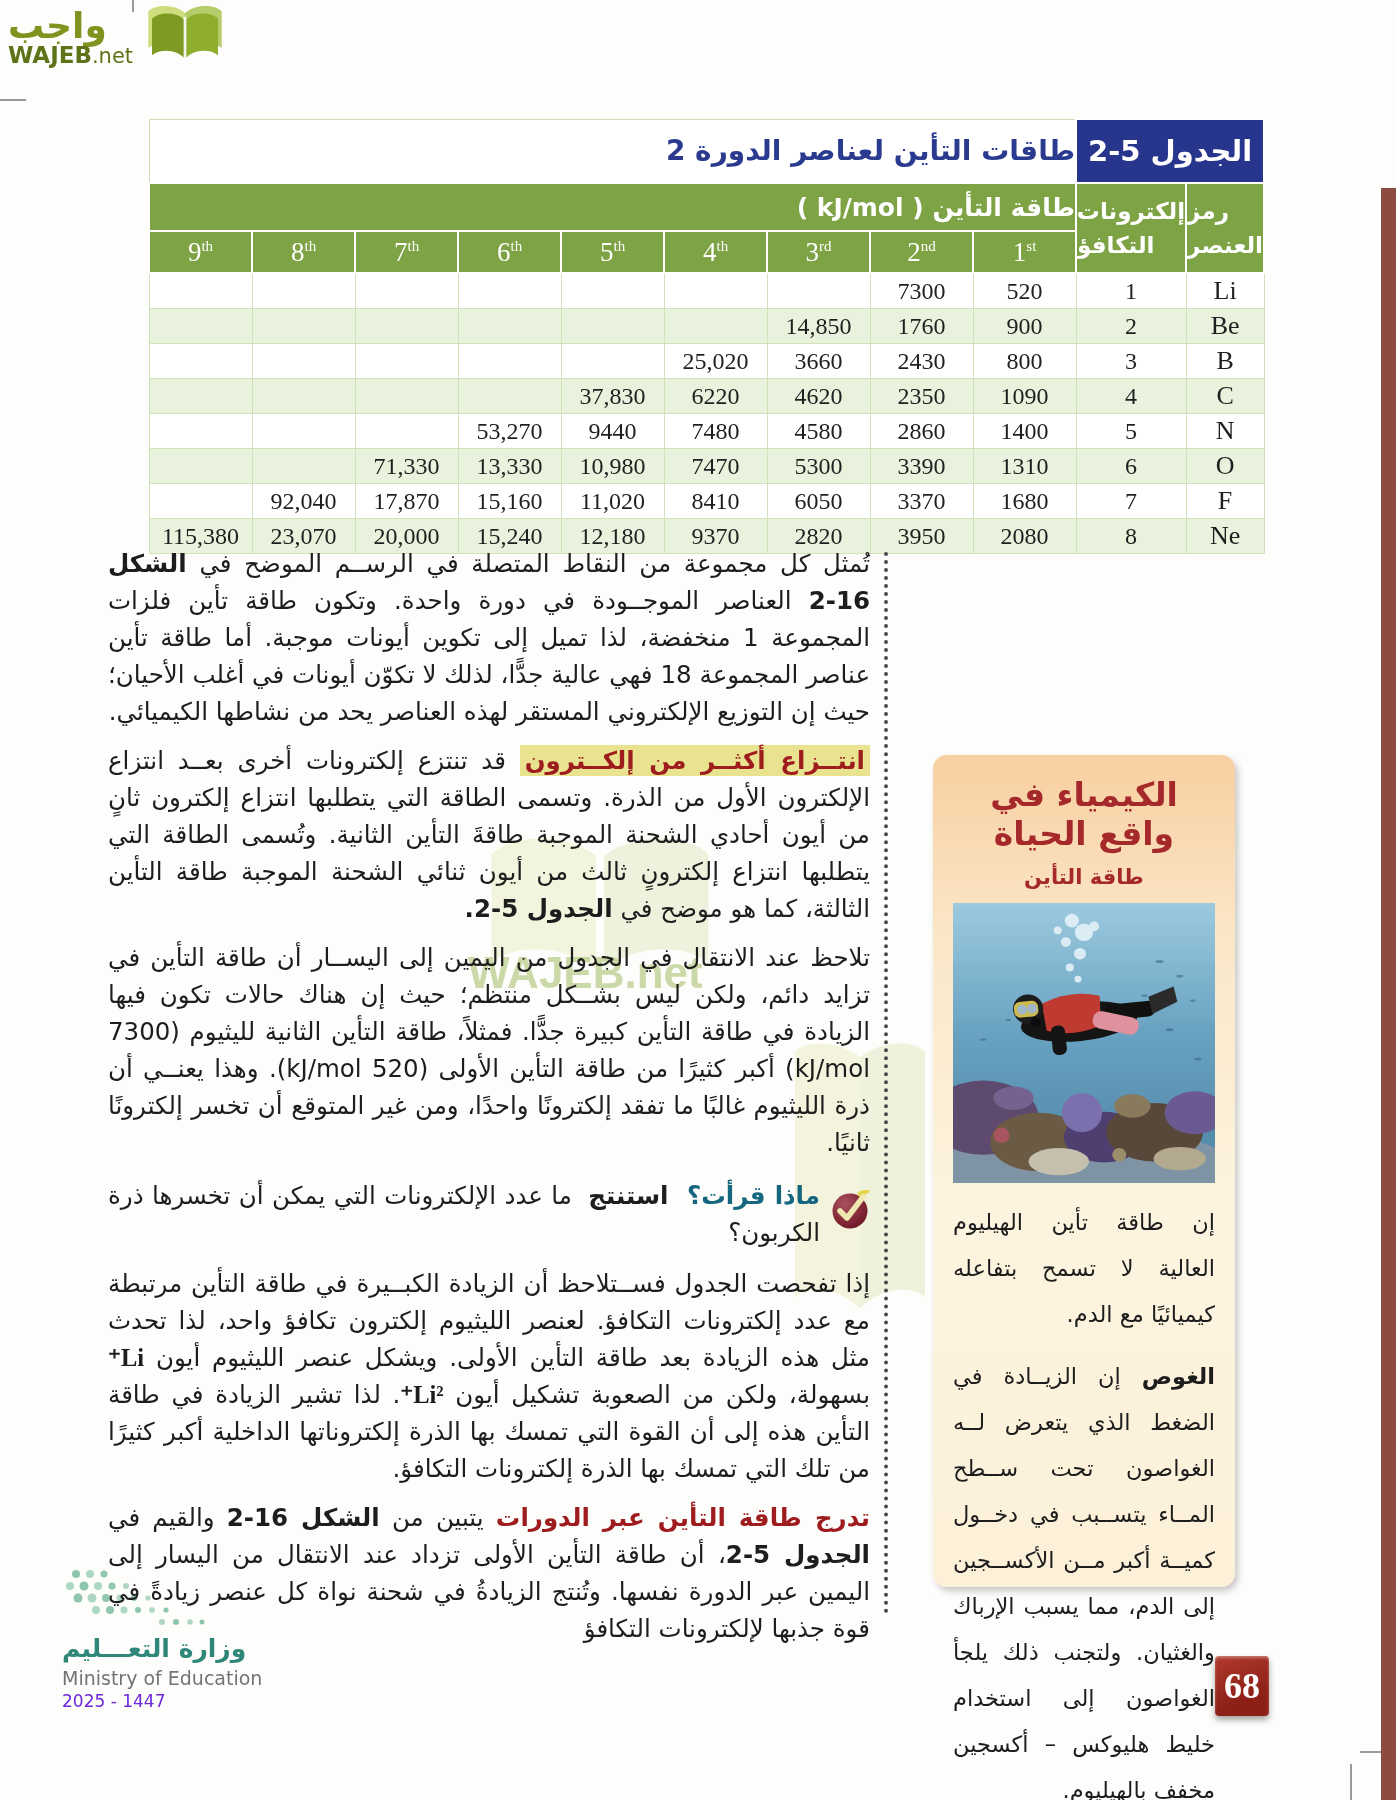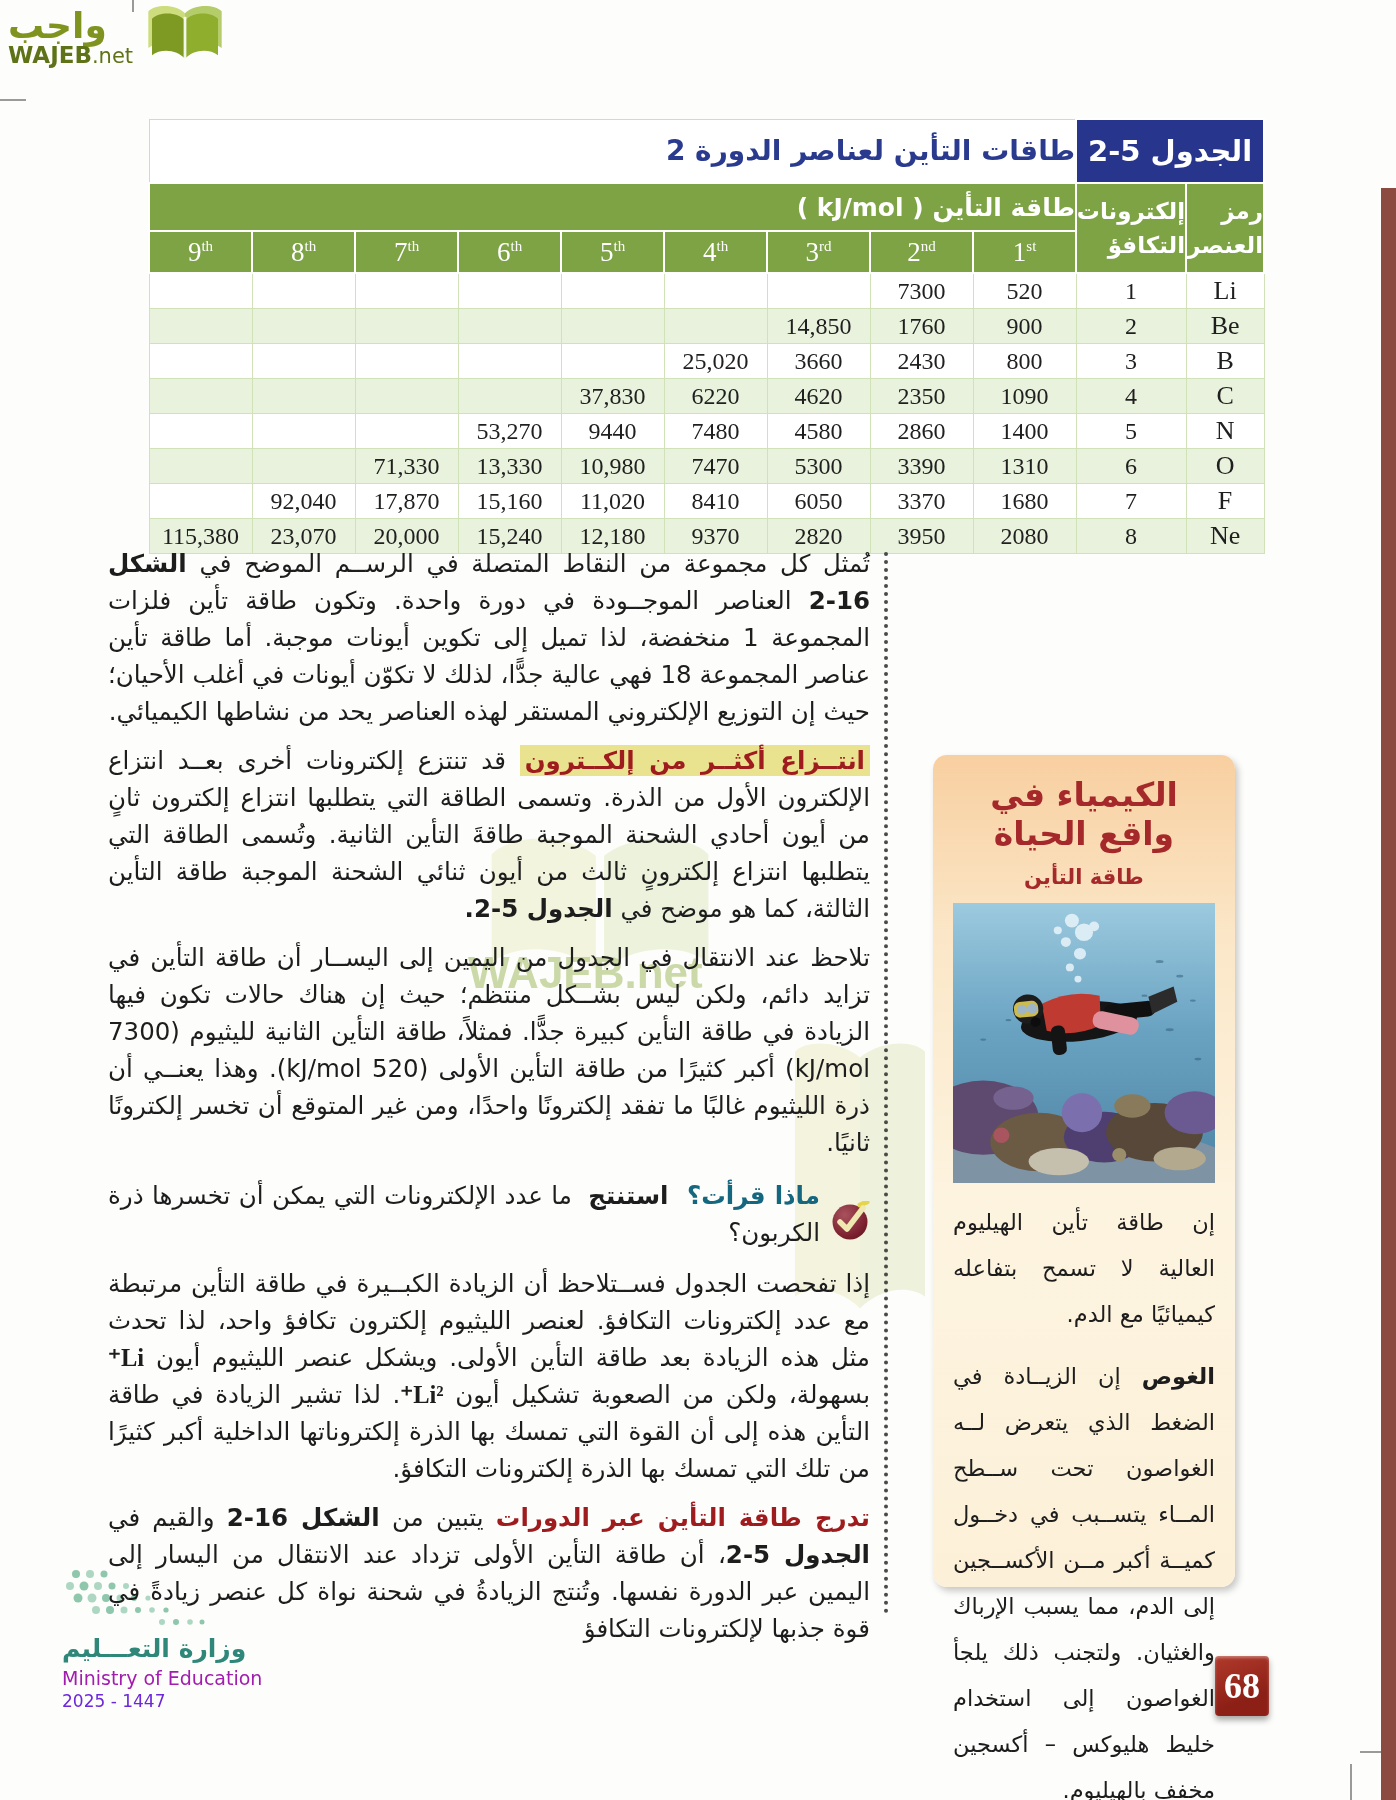--- a/index.html
+++ b/index.html
@@ -20,61 +20,61 @@
   .wm-text{font-family:"Liberation Sans",sans-serif;font-weight:bold;color:#bfd093;opacity:.8;}
   
   .ie-table{position:absolute;left:148px;top:118px;width:1114px;z-index:2;
             border-collapse:collapse;table-layout:fixed;}
   .col-el{width:78px}.col-val{width:110px}.col-ie{width:103px}
   .ie-table th,.ie-table td{padding:0;}
   .title-row th{height:62px;}
   .label-cell{background:#27358c;color:#fff;font-size:29px;font-weight:bold;border:2px solid #fff;text-align:center;}
   .title-cell{background:#fff;color:#2a3b8f;font-size:28px;font-weight:bold;text-align:right;padding-right:150px;
               border:1px solid #cfe0b5;}
-  .ghdr{background:#7da344;color:#fff;border:2px solid #fff;font-weight:bold;text-align:right;}
+  .ghdr{background:#7da344;color:#fff;border:2px solid #fff;font-weight:bold;text-align:left;}
   .el-hdr,.val-hdr{font-size:23px;line-height:1.5;}
   .band-cell{font-size:25px;text-align:right;padding-right:16px;height:46px;}
   .ord-row th{background:#7da344;color:#fff;border:2px solid #fff;height:40px;text-align:center;
               font-family:"Liberation Serif",serif;font-weight:normal;font-size:27px;direction:ltr;}
   .ord-row sup{font-size:15px;}
   .ie-table tbody td{height:34px;border:1px solid #d2e2b8;text-align:center;direction:ltr;
               font-family:"Liberation Serif",serif;font-size:24px;color:#1f1f1f;}
   .ie-table tbody tr.odd{background:#ffffff;}
   .ie-table tbody tr.even{background:#e9f2dc;}
   .ie-table tbody td.c0{font-size:26px;}
   
   .body-col{position:absolute;left:108px;top:545px;width:762px;z-index:3;
             text-align:justify;color:#1d1d1d;font-size:24.5px;line-height:37px;}
   .body-col p.bp{margin:0 0 12px 0;}
   .b{font-weight:bold;}
   .hl{font-weight:bold;color:#9e1b1e;background:#e9e28e;padding:1px 5px;}
   .red-lead{font-weight:bold;color:#9e1b1e;}
   .latin{font-family:"Liberation Serif",serif;}
-  .question{display:flex;align-items:flex-end;gap:10px;margin:16px 0 14px 0;}
+  .question{display:flex;align-items:center;gap:10px;margin:16px 0 14px 0;}
   .q-icon{flex:0 0 auto;margin-top:2px;}
   .q-text{margin:0;}
   .q-label{font-weight:bold;color:#15677f;margin-left:10px;}
   .q-verb{font-weight:bold;margin-left:8px;}
   
   .dotted-divider{position:absolute;left:884px;top:552px;height:1062px;width:0;
                   border-left:4px dotted #4a4a4a;z-index:2;}
   
   .sidebar{position:absolute;left:933px;top:755px;width:302px;height:832px;z-index:4;
            background:linear-gradient(180deg,#f8cfa0 0%,#fbe7c8 22%,#fdf4e0 55%,#fcf0d8 100%);
            border-radius:14px;box-shadow:3px 4px 7px rgba(0,0,0,.22);
            padding:14px 20px;box-sizing:border-box;text-align:center;}
   .sidebar h2{margin:6px 0 0 0;font-size:33px;color:#a5292a;}
   .sidebar h3{margin:12px 0 0 0;font-size:21px;color:#a5292a;}
   .photo{width:262px;height:280px;margin:14px auto 0 auto;overflow:hidden;}
   .photo svg{display:block;}
   .sidebar p.sp{margin:16px 0 0 0;text-align:justify;font-size:22.5px;line-height:46px;color:#1d1d1d;}
   
   .ministry{position:absolute;left:62px;top:1568px;z-index:2;text-align:left;}
   .min-ar{font-size:25px;font-weight:bold;color:#2f877a;margin-top:4px;direction:rtl;text-align:left;}
-  .min-en{font-size:19px;color:#a21caf;margin-top:4px;}
+  .min-en{font-size:19px;color:#737373;margin-top:4px;}
   .min-years{font-size:17px;color:#6d28d9;margin-top:2px;}
   .page-number{position:absolute;left:1215px;top:1656px;width:54px;height:60px;z-index:5;
                background:linear-gradient(160deg,#b03a2b 0%,#8c1f16 70%);border-radius:4px;
                box-shadow:0 4px 6px rgba(0,0,0,.35), inset 0 2px 3px rgba(255,255,255,.35);
                color:#fff;font-family:"Liberation Serif",serif;font-weight:bold;font-size:36px;
                display:flex;align-items:center;justify-content:center;}
 </style>
 </head>
 <body>
 

